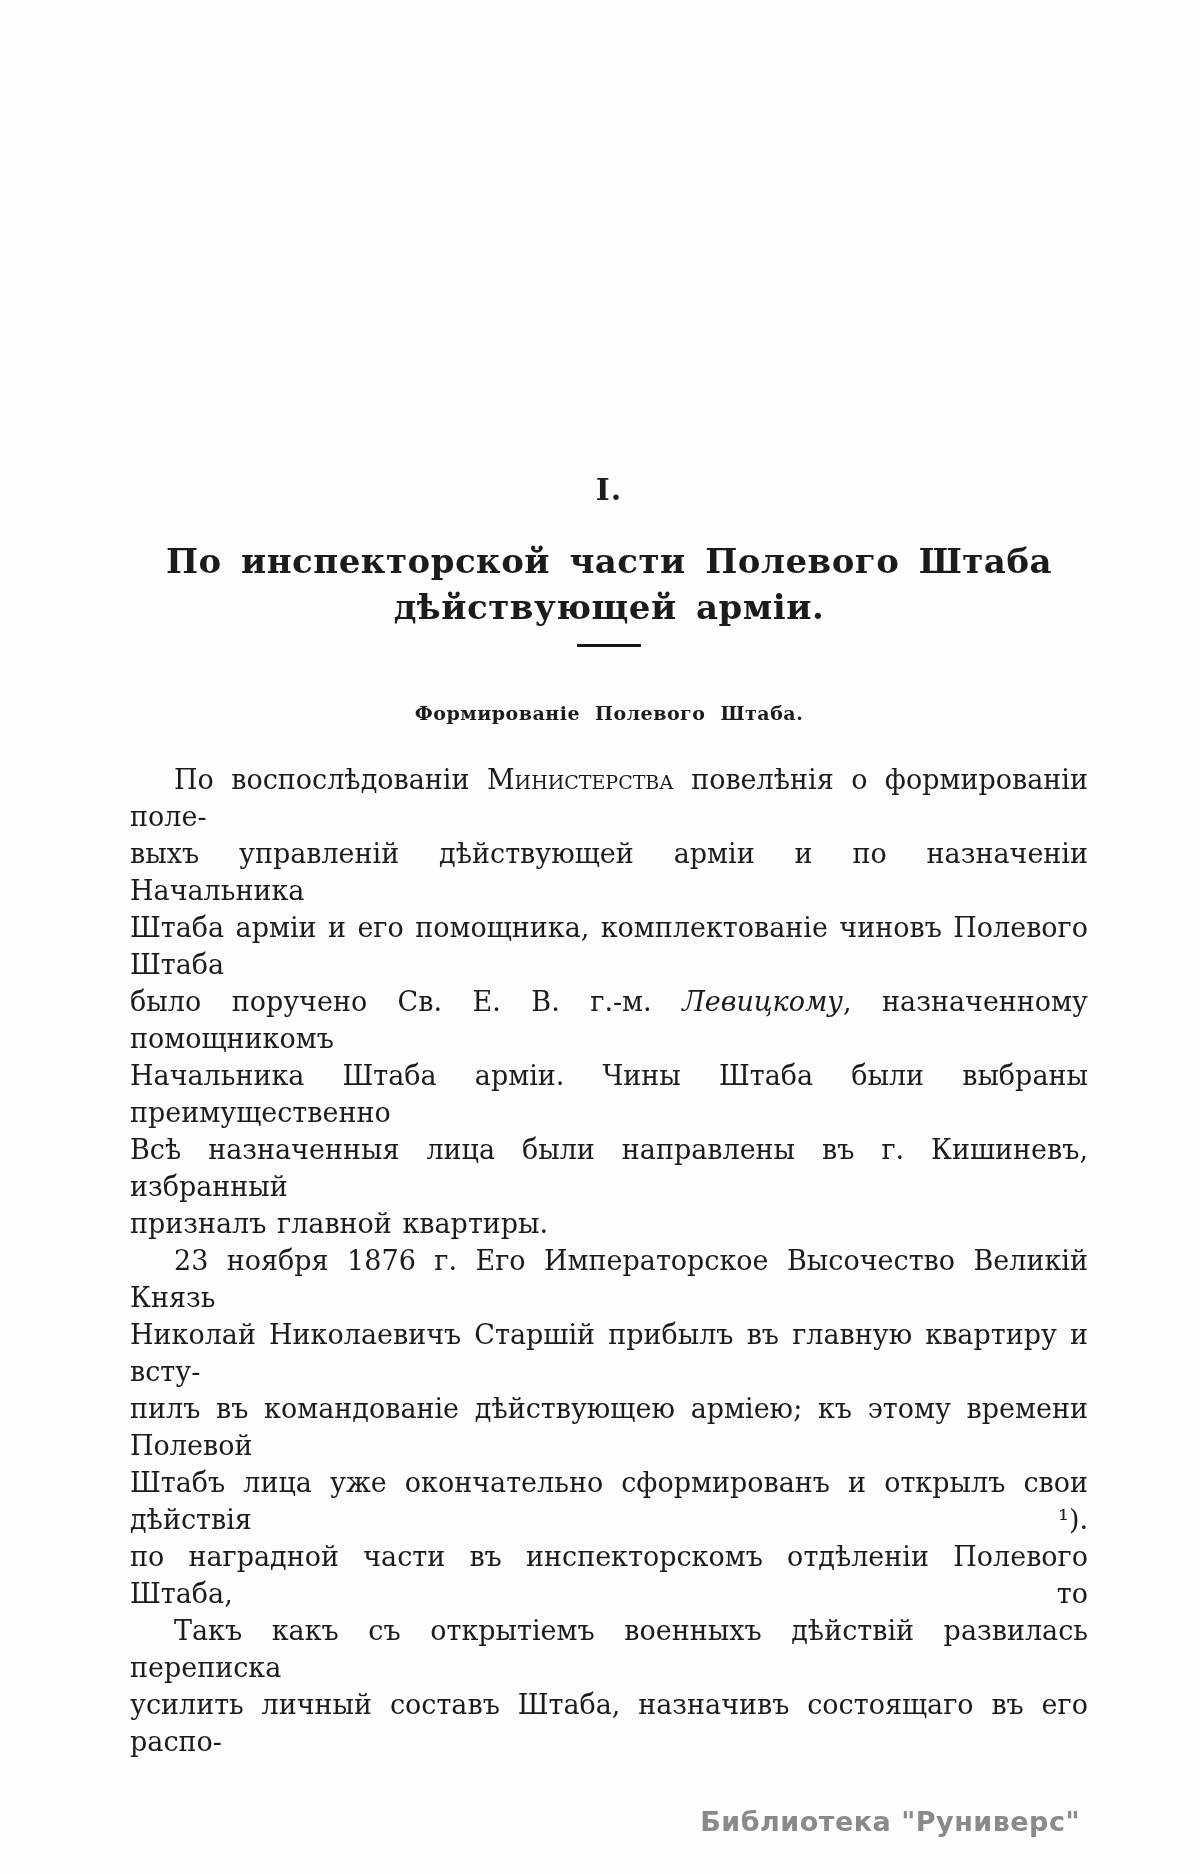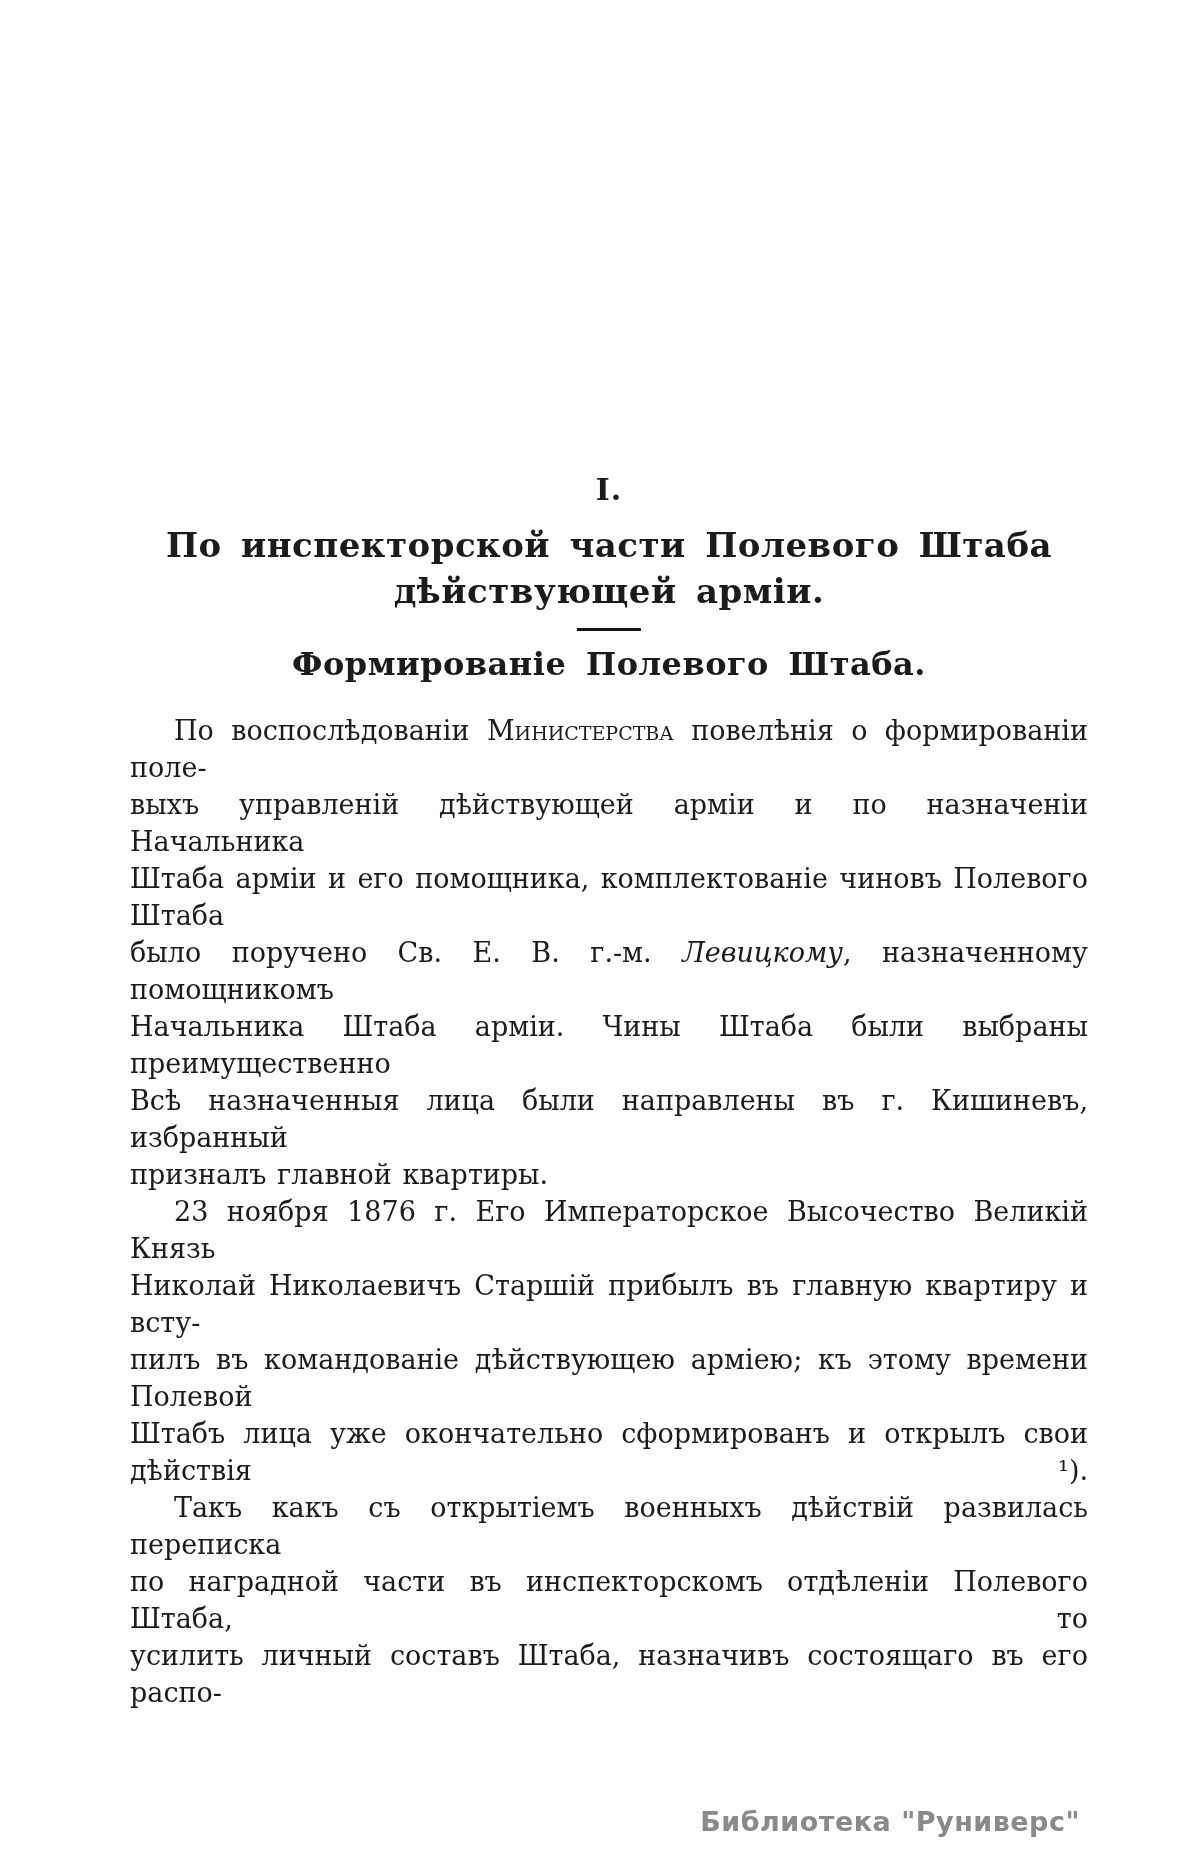--- a/index.html
+++ b/index.html
@@ -13,34 +13,34 @@
     font-family:"DejaVu Serif", serif;
     color:#1b1b1b;
     overflow:hidden;
   }
   .chapter-num {
     text-align:center;
     font-size:30px; font-weight:bold; line-height:32px;
     letter-spacing:1px;
   }
   .page-title {
-    margin:16px 0 0;
+    margin:32px 0 0;
     text-align:center;
     font-size:34px; font-weight:bold; line-height:46px;
     word-spacing:7px; letter-spacing:0.5px;
   }
   .page-title .title-line { display:block; }
   .title-rule {
     width:64px; border:none; border-top:3px solid #161616;
     margin:14px auto 0;
   }
   .section-heading {
-    margin:16px 0 0;
+    margin:49px 0 0;
     text-align:center;
-    font-size:32px; font-weight:bold; line-height:34px;
+    font-size:19px; font-weight:bold; line-height:34px;
     word-spacing:8px; letter-spacing:0.5px;
   }
   .paragraphs { font-size:27px; line-height:37px; }
   .paragraphs.first  { margin-top:31px; }
   .line { text-align:justify; text-align-last:justify; word-spacing:2px; }
   .line.first { text-indent:44px; }
   .line.last  { text-align-last:left; }
   .it { font-style:italic; }
   .sc { font-variant:small-caps; }
   .watermark {
@@ -76,21 +76,21 @@
         <div class="line"><span>Всѣ назначенныя лица были направлены въ г. Кишиневъ, избранный</span></div>
         <div class="line last"><span>призналъ главной квартиры.</span></div>
       </div>
       <div>
         <div class="line first"><span>23 ноября 1876 г. Его Императорское Высочество Великій Князь</span></div>
         <div class="line"><span>Николай Николаевичъ Старшій прибылъ въ главную квартиру и всту-</span></div>
         <div class="line"><span>пилъ въ командованіе дѣйствующею арміею; къ этому времени Полевой</span></div>
         <div class="line"><span>Штабъ лица уже окончательно сформированъ и открылъ свои дѣйствія ¹).</span></div>
       </div>
       <div>
+        <div class="line"><span>по наградной части въ инспекторскомъ отдѣленіи Полевого Штаба, то</span></div>
         <div class="line first"><span>Такъ какъ съ открытіемъ военныхъ дѣйствій развилась переписка</span></div>
-        <div class="line"><span>по наградной части въ инспекторскомъ отдѣленіи Полевого Штаба, то</span></div>
         <div class="line"><span>усилить личный составъ Штаба, назначивъ состоящаго въ его распо-</span></div>
       </div>
     </div>
 
   <div class="watermark">Библиотека "Руниверс"</div>
 
 </div>
 
 </body></html>

